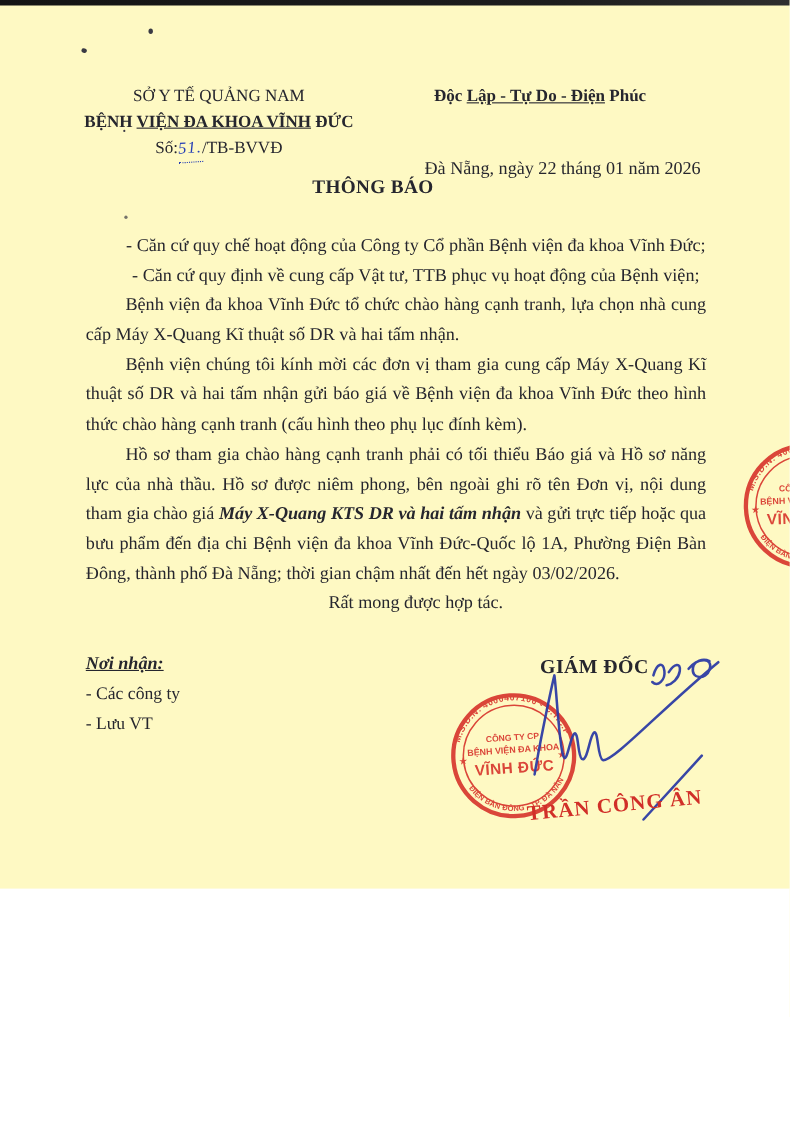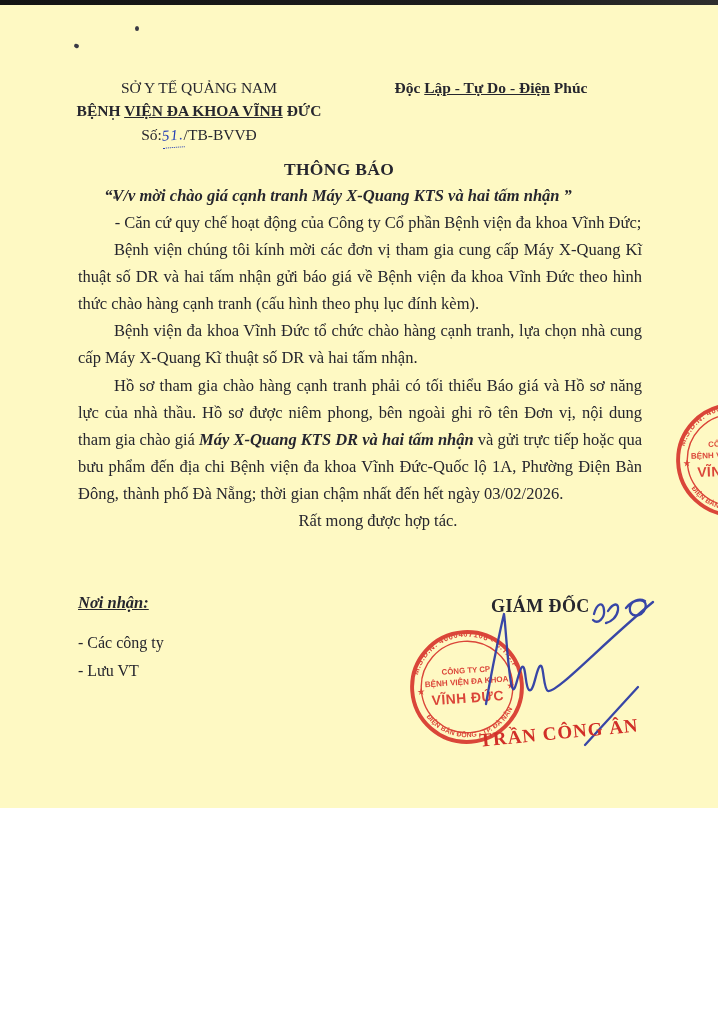--- a/index.html
+++ b/index.html
@@ -55,21 +55,21 @@
   }
   .body-block{
     position:absolute;left:78px;top:209px;width:564px;
     font-size:16.5px;line-height:27.1px;
   }
   .para{margin:0;text-align:justify;text-indent:36px;}
   .para.noj{text-align:center;}
   .em-bi{font-weight:bold;font-style:italic;}
 
   .recipients{position:absolute;left:78px;top:589px;font-size:16px;line-height:28px;}
-  .recipients .label{font-weight:bold;font-style:italic;text-decoration:underline;font-size:16.5px;margin-bottom:12px;}
+  .recipients .label{font-weight:bold;font-style:italic;text-decoration:underline;font-size:16.5px;margin-bottom:0;}
 
   .director-title{
     position:absolute;left:491px;top:596px;
     font-weight:bold;font-size:18px;letter-spacing:.4px;
   }
   .stamp-wrap{position:absolute;width:122px;height:122px;opacity:.92;}
   .stamp-main{left:406px;top:626px;transform:rotate(-4deg);}
   .stamp-partial{left:672px;top:399px;transform:rotate(-2deg);}
   .signature-wrap{position:absolute;left:450px;top:582px;width:220px;height:170px;}
   .signer-name{
@@ -96,28 +96,29 @@
   <div class="hdr-left">
     <div>SỞ Y TẾ QUẢNG NAM</div>
     <div class="b"><span>BỆNH </span><span class="u">VIỆN ĐA KHOA VĨNH</span><span> ĐỨC</span></div>
     <div class="so-line"><span>Số:</span><span class="hand-blue">51.</span><span>/TB-BVVĐ</span></div>
   </div>
 
   <div class="hdr-right">
     <div><span>Độc </span><span class="u">Lập - Tự Do - Điện</span><span> Phúc</span></div>
   </div>
 
+  <div class="dateline">Đà Nẵng, ngày 22 tháng 01 năm 2026</div>
 
   <div class="doc-title">THÔNG BÁO</div>
-  <div class="doc-subject">“V/v mời chào giá cạnh tranh Máy X-Quang KTS và hai tấm nhận ”</div>
 
   <div class="body-block">
     <p class="para noj">- Căn cứ quy chế hoạt động của Công ty Cổ phần Bệnh viện đa khoa Vĩnh Đức;</p>
+    <p class="para noj">- Căn cứ quy định về cung cấp Vật tư, TTB phục vụ hoạt động của Bệnh viện;</p>
+    <p class="para">Bệnh viện đa khoa Vĩnh Đức tổ chức chào hàng cạnh tranh, lựa chọn nhà cung cấp Máy X-Quang Kĩ thuật số DR và hai tấm nhận.</p>
     <p class="para">Bệnh viện chúng tôi kính mời các đơn vị tham gia cung cấp Máy X-Quang Kĩ thuật số DR và hai tấm nhận gửi báo giá về Bệnh viện đa khoa Vĩnh Đức theo hình thức chào hàng cạnh tranh (cấu hình theo phụ lục đính kèm).</p>
-    <p class="para">Bệnh viện đa khoa Vĩnh Đức tổ chức chào hàng cạnh tranh, lựa chọn nhà cung cấp Máy X-Quang Kĩ thuật số DR và hai tấm nhận.</p>
     <p class="para"><span>Hồ sơ tham gia chào hàng cạnh tranh phải có tối thiểu Báo giá và Hồ sơ năng lực của nhà thầu. Hồ sơ được niêm phong, bên ngoài ghi rõ tên Đơn vị, nội dung tham gia chào giá </span><span class="em-bi">Máy X-Quang KTS DR và hai tấm nhận</span><span> và gửi trực tiếp hoặc qua bưu phẩm đến địa chi Bệnh viện đa khoa Vĩnh Đức-Quốc lộ 1A, Phường Điện Bàn Đông, thành phố Đà Nẵng; thời gian chậm nhất đến hết ngày 03/02/2026.</span></p>
     <p class="para noj">Rất mong được hợp tác.</p>
   </div>
 
   <div class="recipients">
     <div class="label">Nơi nhận:</div>
     <div>- Các công ty</div>
     <div>- Lưu VT</div>
   </div>
 

